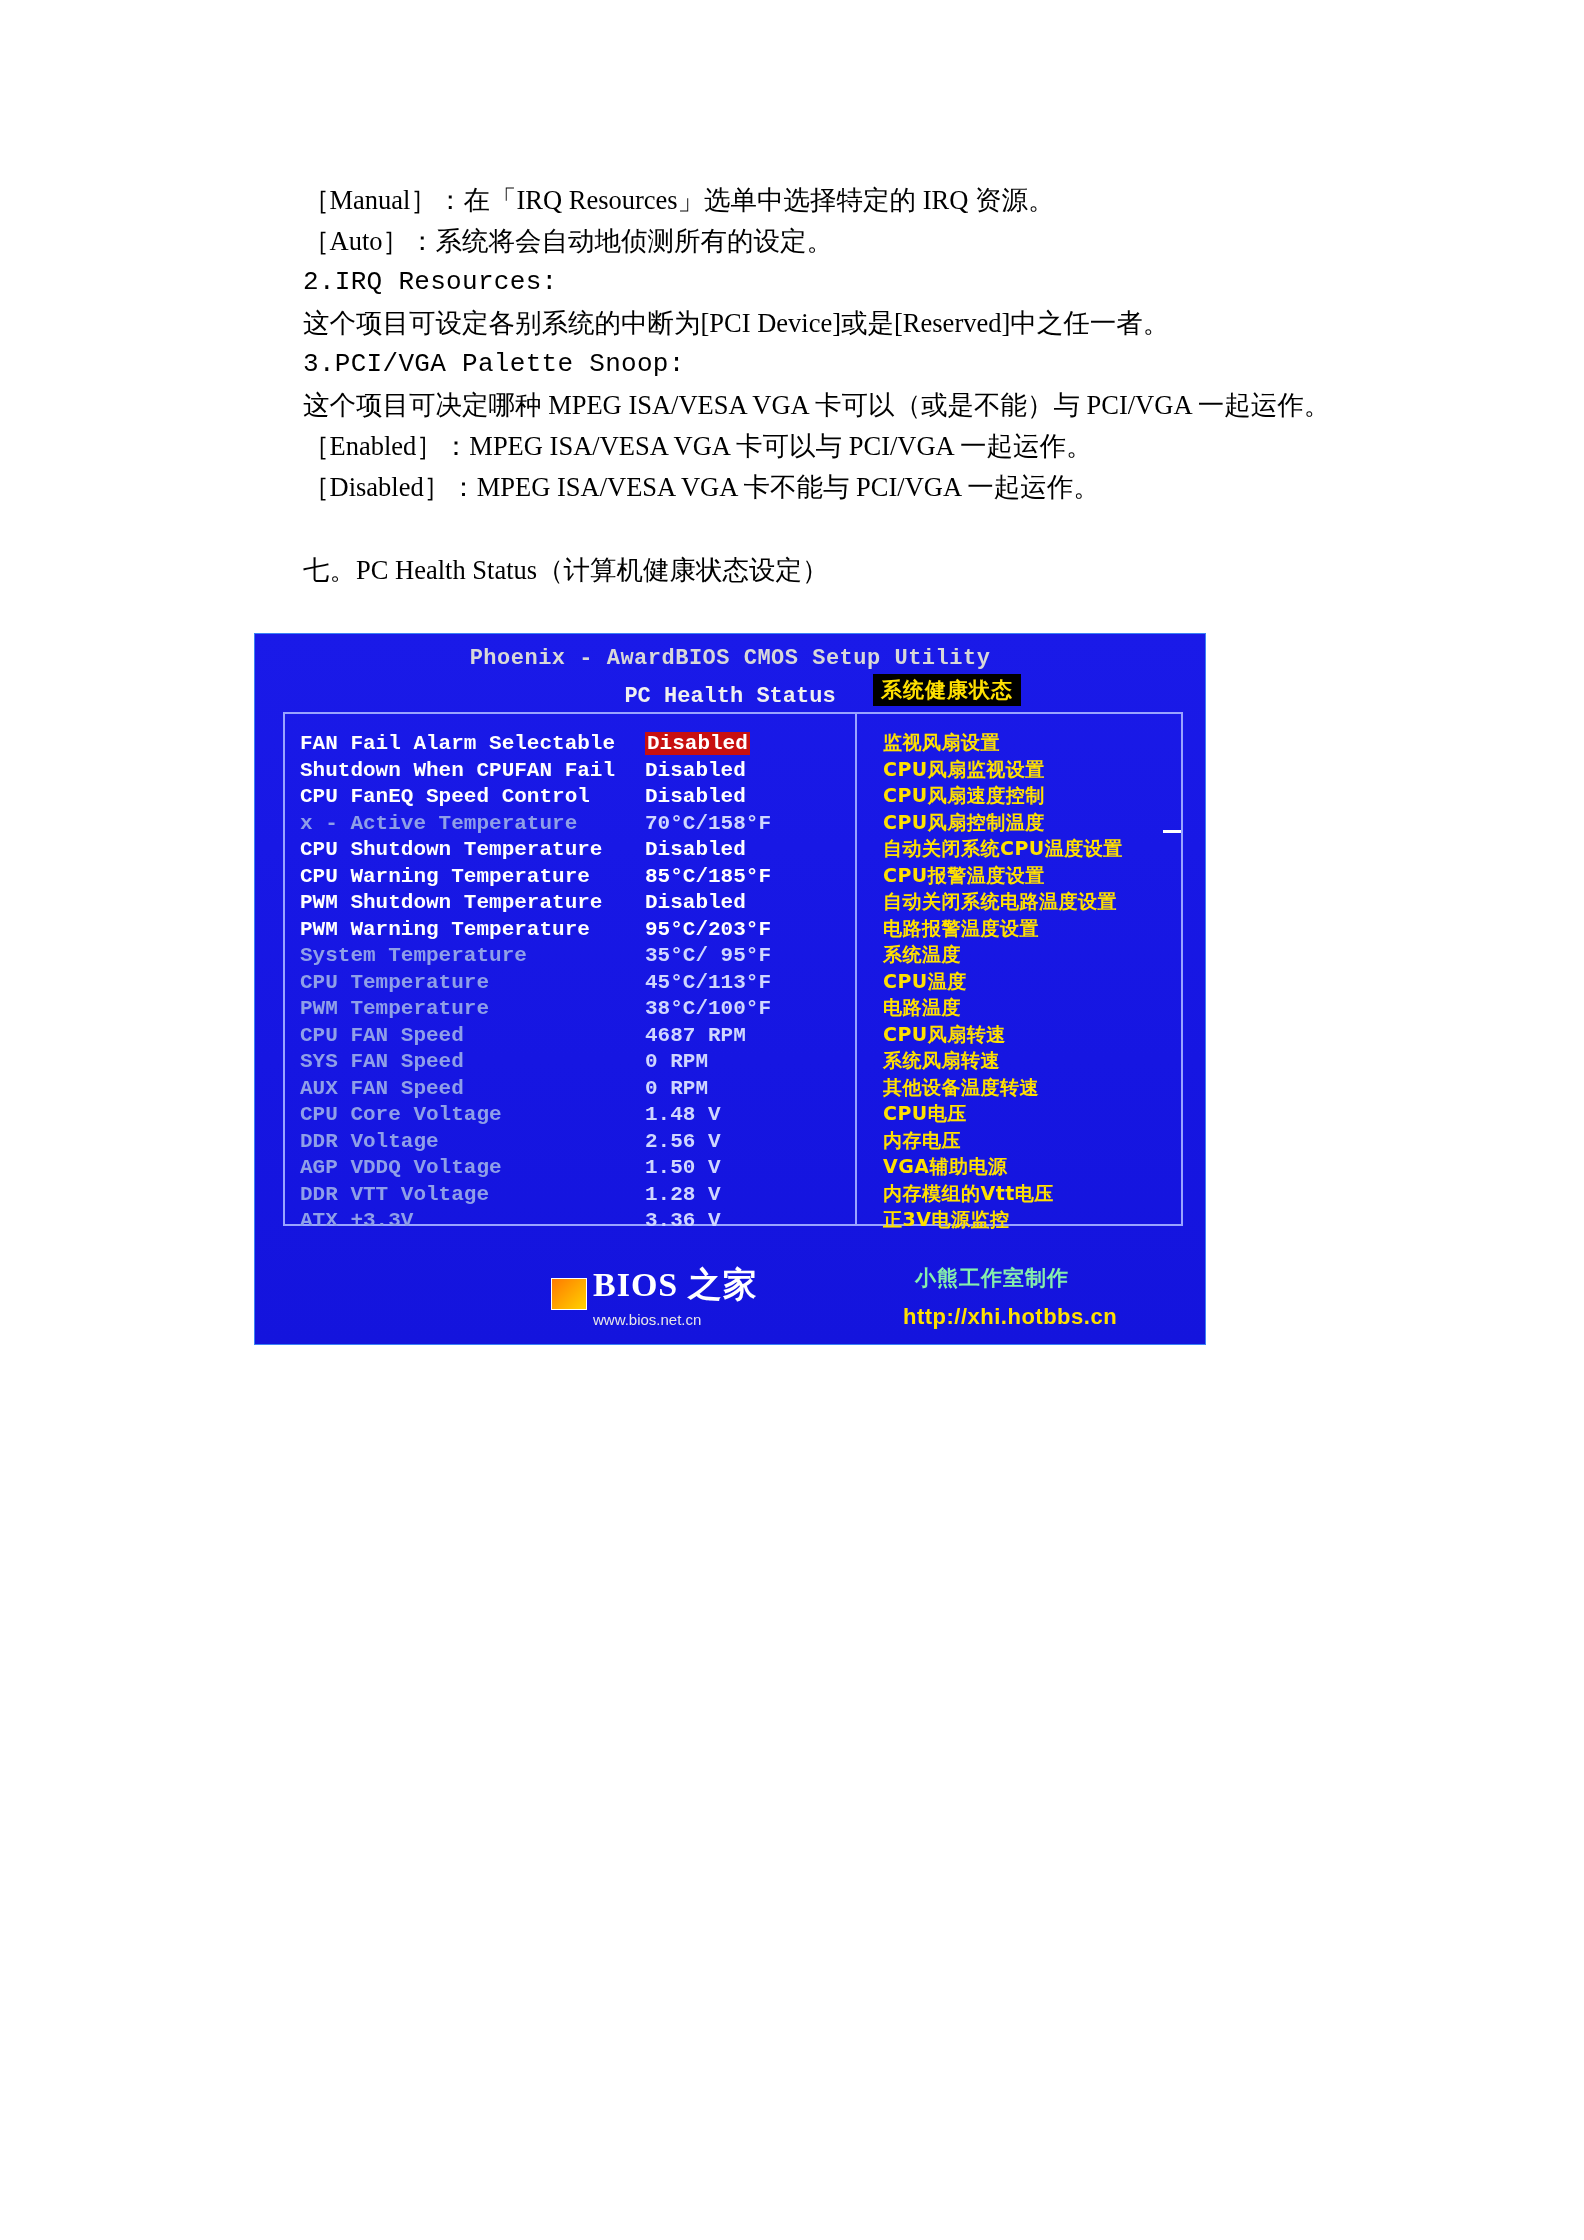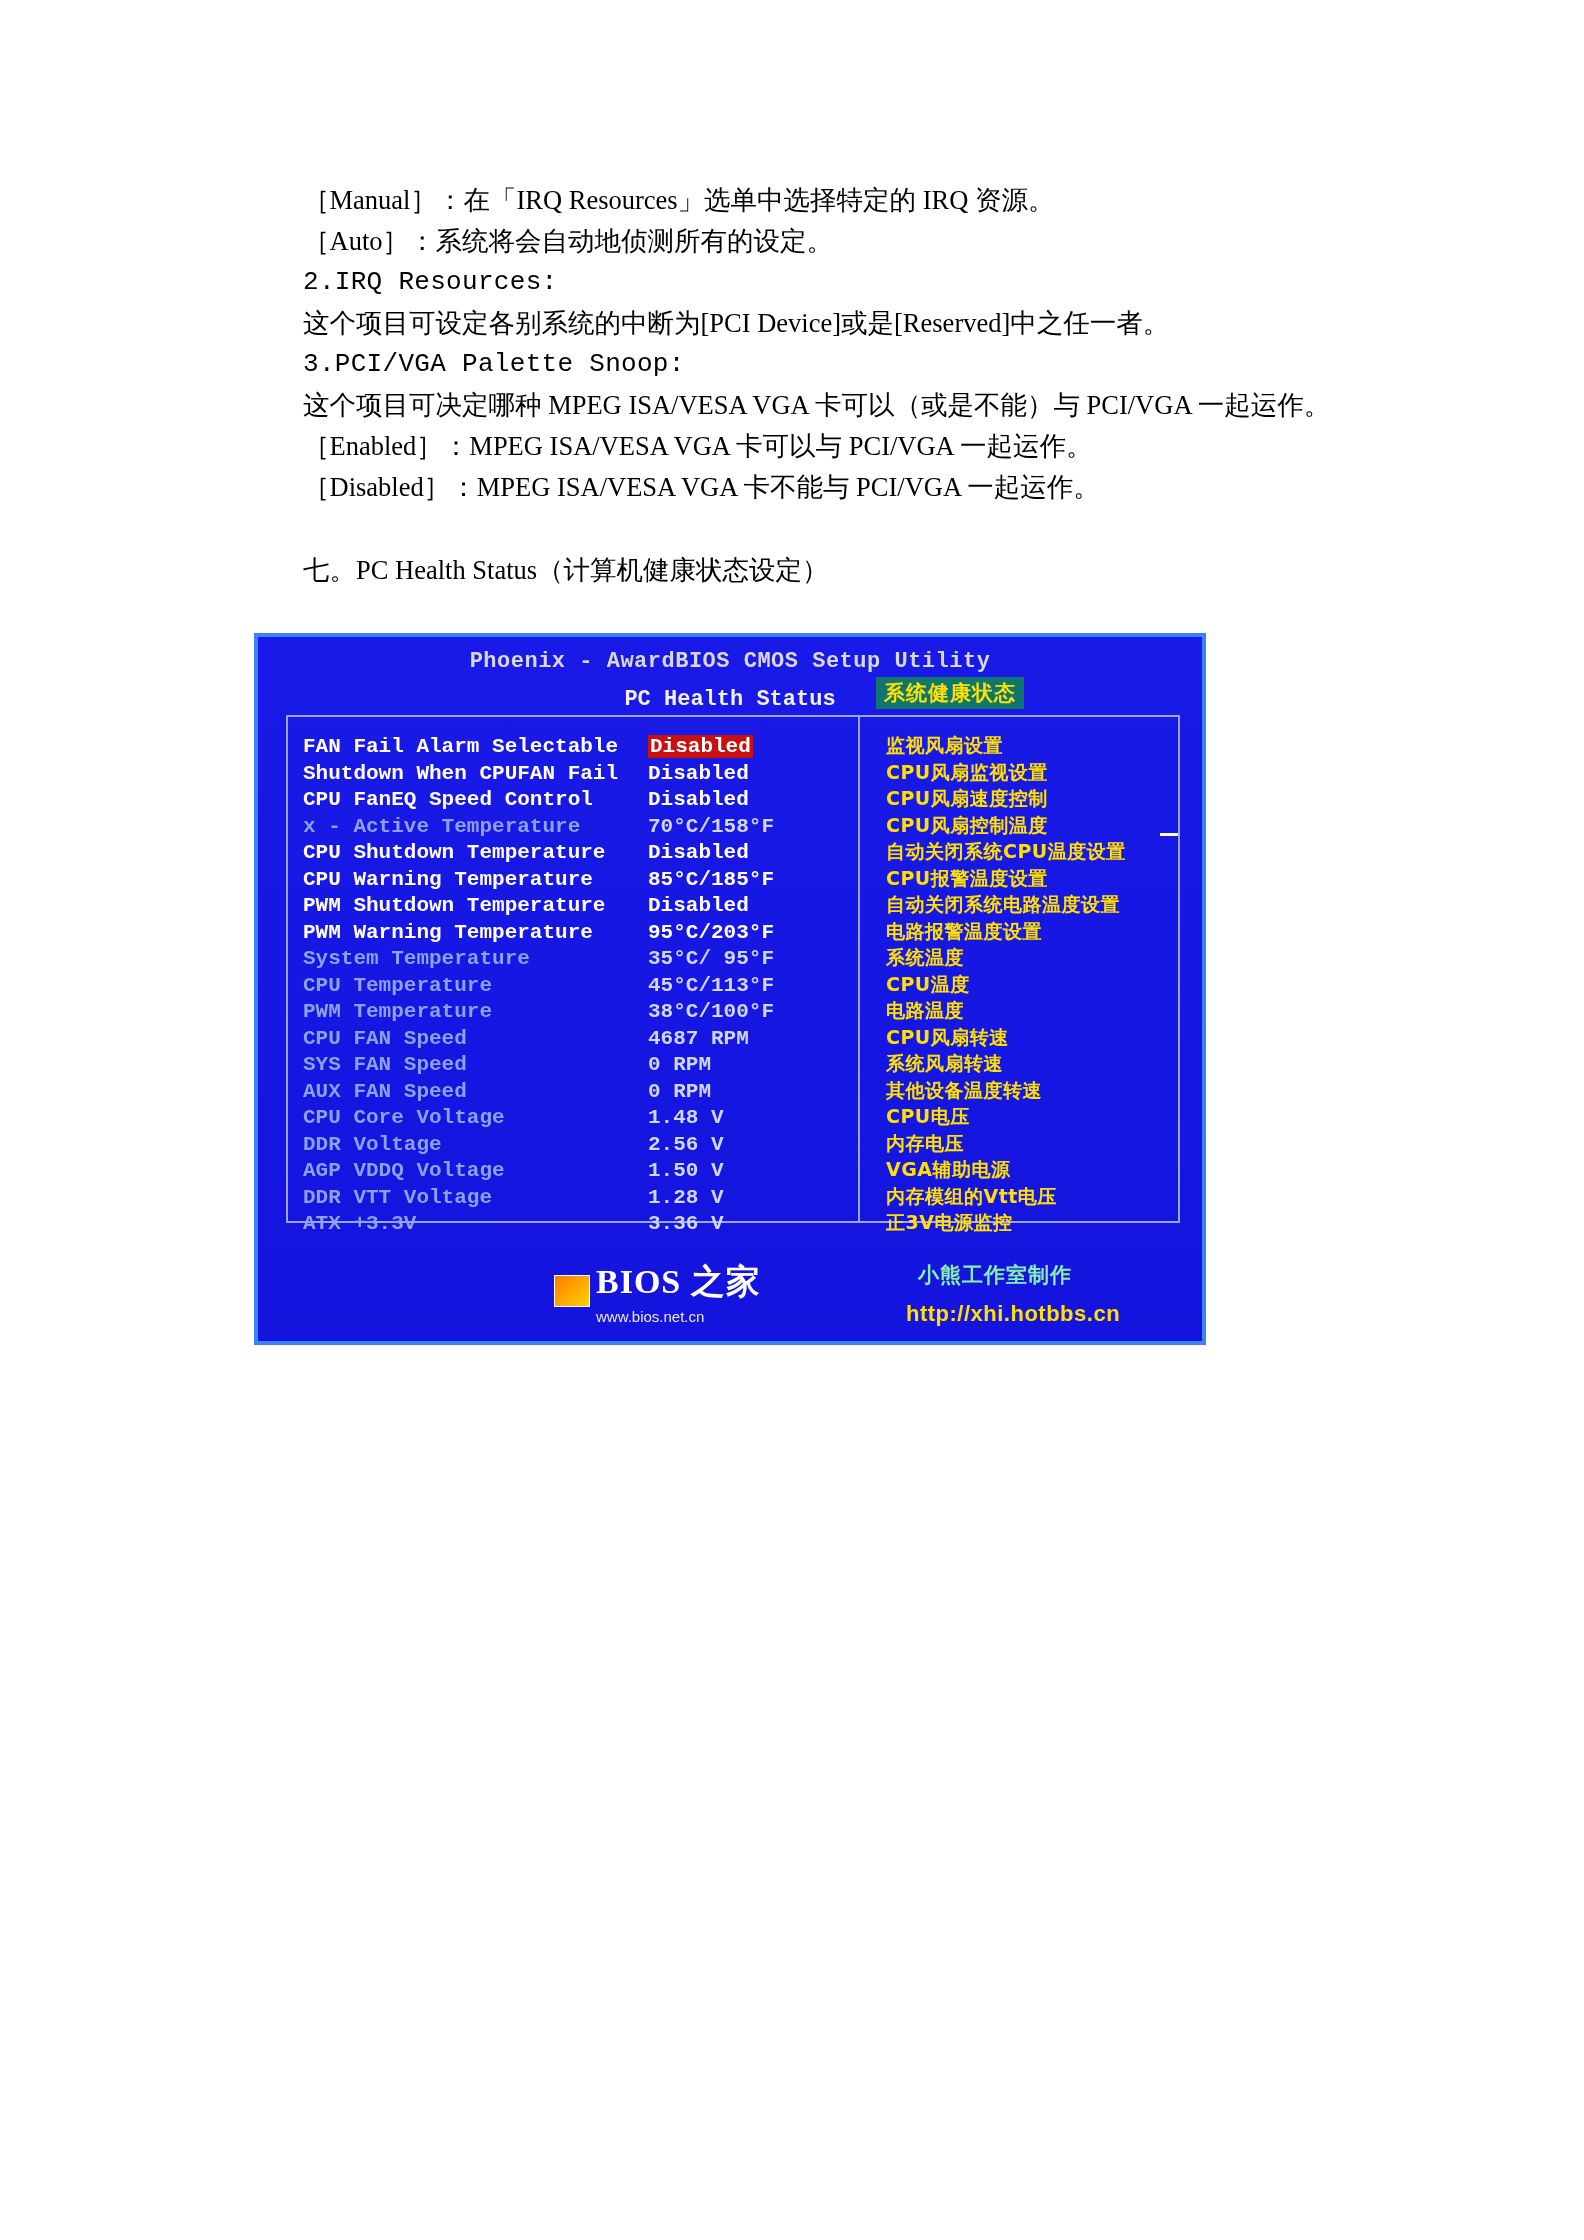--- a/index.html
+++ b/index.html
@@ -43,21 +43,21 @@
   }
   .spacer-md { height: 42px; }
 
   
   .bios-shot {
     position: relative;
     margin-left: 6px;
     width: 952px;
     height: 712px;
     background: #1414e6;
-    border: 4px solid #3b82f6;
+    border: 1px solid #3b82f6;
     box-sizing: border-box;
     overflow: hidden;
     font-family: "Liberation Mono", monospace;
   }
   .bios-inner {
     position: absolute;
     inset: 0;
     background:
       linear-gradient(180deg, #1a1ae8 0%, #1616e2 60%, #1414dd 100%);
   }
@@ -83,21 +83,21 @@
     font-weight: bold;
   }
   .cn-head {
     position: absolute;
     top: 40px;
     left: 618px;
     color: #ffe000;
     font-family: "DejaVu Sans", sans-serif;
     font-size: 21px;
     font-weight: bold;
-    background: #0f766e;
+    background: #000000;
     padding: 2px 8px;
     letter-spacing: 1px;
   }
   .bios-frame {
     position: absolute;
     left: 28px;
     top: 78px;
     right: 22px;
     bottom: 118px;
     border: 2px solid #9aa4ff;

